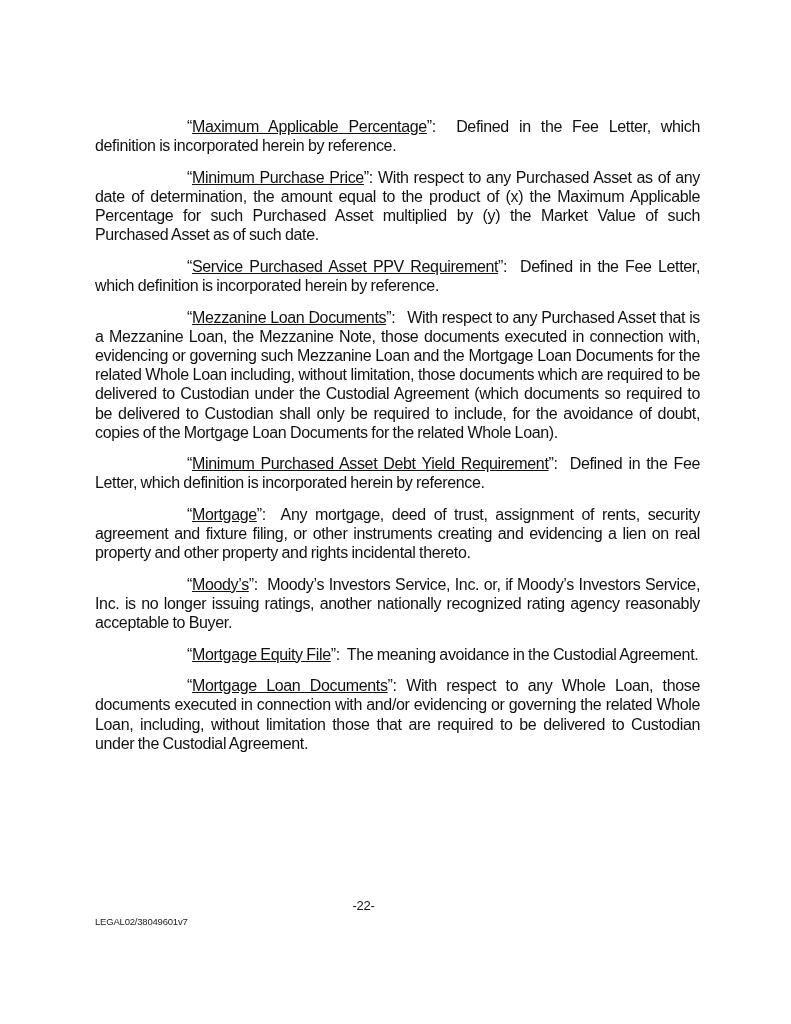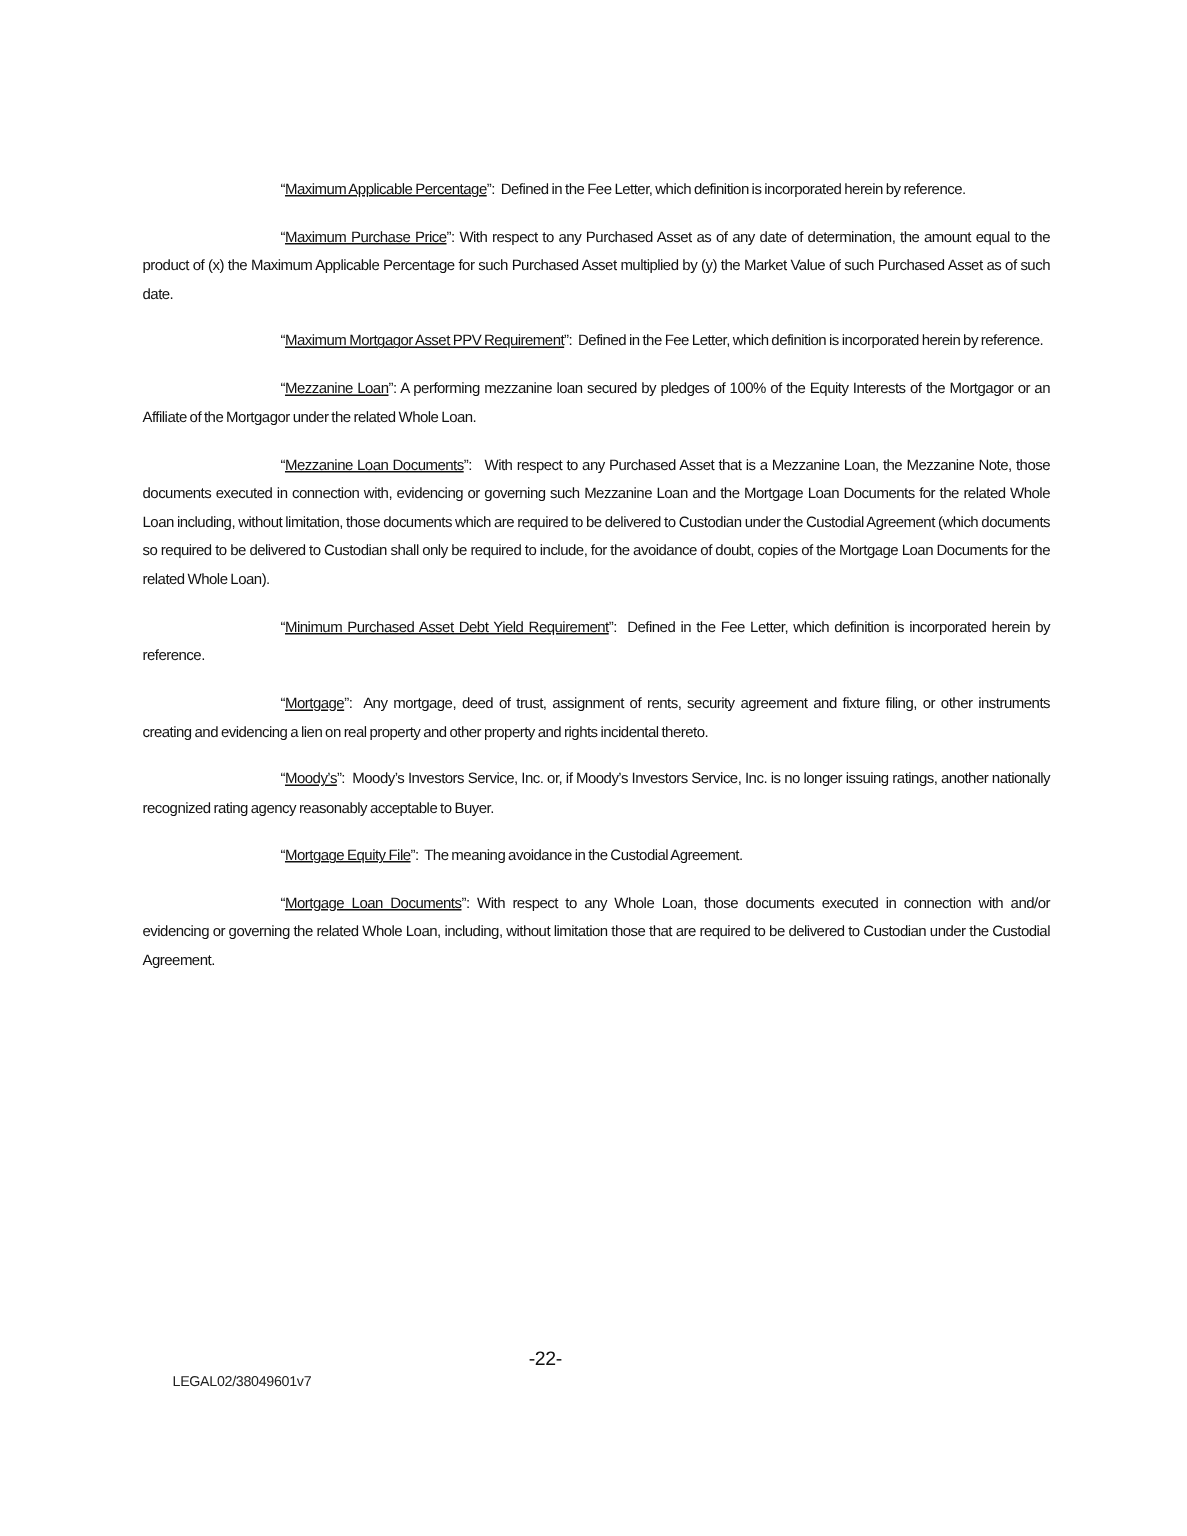--- a/index.html
+++ b/index.html
@@ -6,43 +6,42 @@
   body { width: 791px; height: 1024px; position: relative; overflow: hidden; }
   .page {
     position: absolute; left: 0; top: 0; width: 791px; height: 1024px;
     background: #ffffff; color: #111111;
     font-family: "Liberation Sans", sans-serif;
   }
   .body-text {
     position: absolute; left: 95px; top: 117px; width: 605px;
   }
   .para {
-    font-size: 10px; line-height: 19.2px; margin: 0 0 12.3px 0;
+    font-size: 16px; line-height: 19.2px; margin: 0 0 12.3px 0;
     text-align: justify; text-indent: 92px; letter-spacing: -0.35px;
     word-spacing: -0.5px;
   }
   .term { text-decoration: underline; text-underline-offset: 1px; }
   .page-number {
     position: absolute; left: 0; width: 727px; top: 898px;
     text-align: center; font-size: 13px; letter-spacing: -0.3px;
   }
   .doc-id {
     position: absolute; left: 95px; top: 916px;
-    font-size: 9.5px; letter-spacing: -0.2px; color: #222; margin-left: 20px;
+    font-size: 9.5px; letter-spacing: -0.2px; color: #222;
   }
 </style>
 </head>
 <body>
 
 <div class="page">
   <div class="body-text" id="defs">
       <p class="para"><span>“</span><span class="term">Maximum Applicable Percentage</span><span>”</span><span style="white-space: pre;">:  </span><span>Defined in the Fee Letter, which definition is incorporated herein by reference.</span></p>
-      <p class="para"><span>“</span><span class="term">Maximum Purchase Price</span><span>”</span><span style="white-space: pre;">: </span><span>With respect to any Purchased Asset as of any date of determination, the amount equal to the product of (x) the Maximum Applicable Percentage for such Purchased Asset multiplied by (y) the Market Value of such Purchased Asset as of such date.</span></p>
-      <p class="para"><span>“</span><span class="term">Maximum Mortgagor Asset PPV Requirement</span><span>”</span><span style="white-space: pre;">:  </span><span>Defined in the Fee Letter, which definition is incorporated herein by reference.</span></p>
-      <p class="para"><span>“</span><span class="term">Mezzanine Loan</span><span>”</span><span style="white-space: pre;">: </span><span>A performing mezzanine loan secured by pledges of 100% of the Equity Interests of the Mortgagor or an Affiliate of the Mortgagor under the related Whole Loan.</span></p>
+      <p class="para"><span>“</span><span class="term">Minimum Purchase Price</span><span>”</span><span style="white-space: pre;">: </span><span>With respect to any Purchased Asset as of any date of determination, the amount equal to the product of (x) the Maximum Applicable Percentage for such Purchased Asset multiplied by (y) the Market Value of such Purchased Asset as of such date.</span></p>
+      <p class="para"><span>“</span><span class="term">Service Purchased Asset PPV Requirement</span><span>”</span><span style="white-space: pre;">:  </span><span>Defined in the Fee Letter, which definition is incorporated herein by reference.</span></p>
       <p class="para"><span>“</span><span class="term">Mezzanine Loan Documents</span><span>”</span><span style="white-space: pre;">:   </span><span>With respect to any Purchased Asset that is a Mezzanine Loan, the Mezzanine Note, those documents executed in connection with, evidencing or governing such Mezzanine Loan and the Mortgage Loan Documents for the related Whole Loan including, without limitation, those documents which are required to be delivered to Custodian under the Custodial Agreement (which documents so required to be delivered to Custodian shall only be required to include, for the avoidance of doubt, copies of the Mortgage Loan Documents for the related Whole Loan).</span></p>
       <p class="para"><span>“</span><span class="term">Minimum Purchased Asset Debt Yield Requirement</span><span>”</span><span style="white-space: pre;">:  </span><span>Defined in the Fee Letter, which definition is incorporated herein by reference.</span></p>
       <p class="para"><span>“</span><span class="term">Mortgage</span><span>”</span><span style="white-space: pre;">:  </span><span>Any mortgage, deed of trust, assignment of rents, security agreement and fixture filing, or other instruments creating and evidencing a lien on real property and other property and rights incidental thereto.</span></p>
       <p class="para"><span>“</span><span class="term">Moody’s</span><span>”</span><span style="white-space: pre;">:  </span><span>Moody’s Investors Service, Inc. or, if Moody’s Investors Service, Inc. is no longer issuing ratings, another nationally recognized rating agency reasonably acceptable to Buyer.</span></p>
       <p class="para"><span>“</span><span class="term">Mortgage Equity File</span><span>”</span><span style="white-space: pre;">:  </span><span>The meaning avoidance in the Custodial Agreement.</span></p>
       <p class="para"><span>“</span><span class="term">Mortgage Loan Documents</span><span>”</span><span style="white-space: pre;">: </span><span>With respect to any Whole Loan, those documents executed in connection with and/or evidencing or governing the related Whole Loan, including, without limitation those that are required to be delivered to Custodian under the Custodial Agreement.</span></p>
     </div>
   <div class="page-number">-22-</div>
   <div class="doc-id">LEGAL02/38049601v7</div>
 </div>

